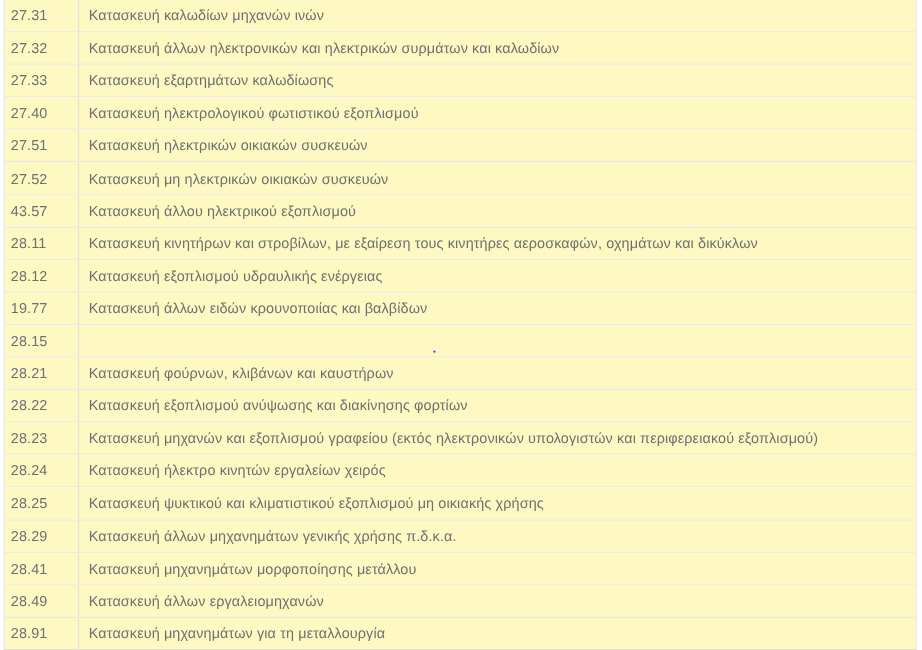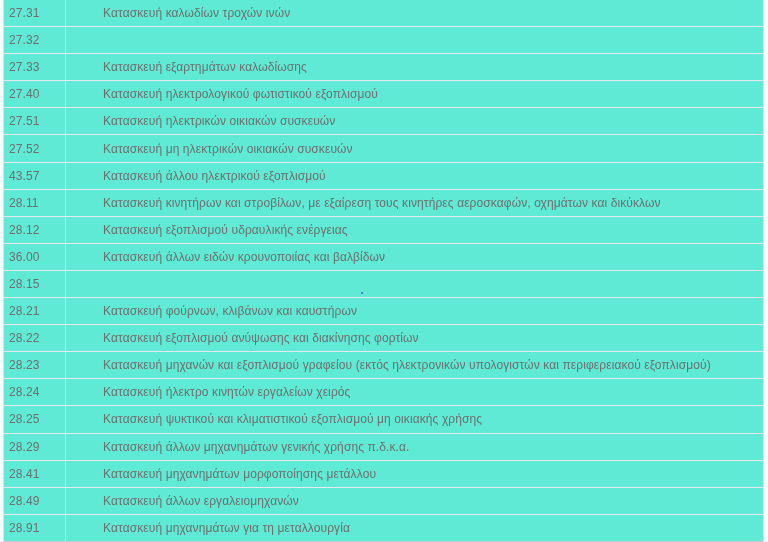--- a/index.html
+++ b/index.html
@@ -29,22 +29,21 @@
     border-left: 1px solid #e2e2e2;
     border-right: 1px solid #e2e2e2;
     border-bottom: 1px solid #cfcfcf;
     background: #ffffff;
   }
   .row {
     flex: 1 1 0;
     display: flex;
     align-items: stretch;
     border-bottom: 1px solid #e9e9e9;
-    background: #5eead4;
-    gap: 29px;
+    background: #fef9c3;
   }
   .row:last-child {
     border-bottom: none;
   }
   .cell {
     display: flex;
     align-items: center;
     font-size: 12px;
     color: #6f6f6f;
     letter-spacing: 0.1px;
@@ -72,24 +71,25 @@
     background: #4a5bdc;
   }
 </style>
 </head>
 <body>
 
 <div class="page">
   <div class="codes-table" id="codes-table">
       <div class="row">
         <div class="cell code">27.31</div>
-        <div class="cell desc">Κατασκευή καλωδίων τροχών ινών</div>
+        <div class="cell desc">Κατασκευή καλωδίων μηχανών ινών</div>
       </div>
       <div class="row">
         <div class="cell code">27.32</div>
+        <div class="cell desc">Κατασκευή άλλων ηλεκτρονικών και ηλεκτρικών συρμάτων και καλωδίων</div>
       </div>
       <div class="row">
         <div class="cell code">27.33</div>
         <div class="cell desc">Κατασκευή εξαρτημάτων καλωδίωσης</div>
       </div>
       <div class="row">
         <div class="cell code">27.40</div>
         <div class="cell desc">Κατασκευή ηλεκτρολογικού φωτιστικού εξοπλισμού</div>
       </div>
       <div class="row">
@@ -106,21 +106,21 @@
       </div>
       <div class="row">
         <div class="cell code">28.11</div>
         <div class="cell desc">Κατασκευή κινητήρων και στροβίλων, με εξαίρεση τους κινητήρες αεροσκαφών, οχημάτων και δικύκλων</div>
       </div>
       <div class="row">
         <div class="cell code">28.12</div>
         <div class="cell desc">Κατασκευή εξοπλισμού υδραυλικής ενέργειας</div>
       </div>
       <div class="row">
-        <div class="cell code">36.00</div>
+        <div class="cell code">19.77</div>
         <div class="cell desc">Κατασκευή άλλων ειδών κρουνοποιίας και βαλβίδων</div>
       </div>
       <div class="row">
         <div class="cell code">28.15</div>
       </div>
       <div class="row">
         <div class="cell code">28.21</div>
         <div class="cell desc">Κατασκευή φούρνων, κλιβάνων και καυστήρων</div>
       </div>
       <div class="row">

